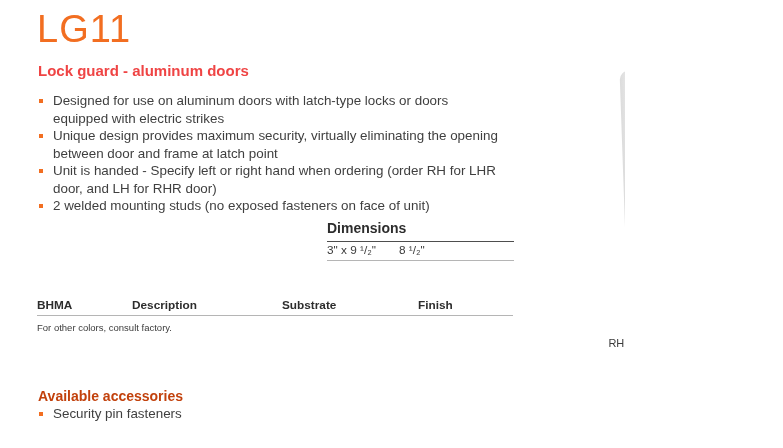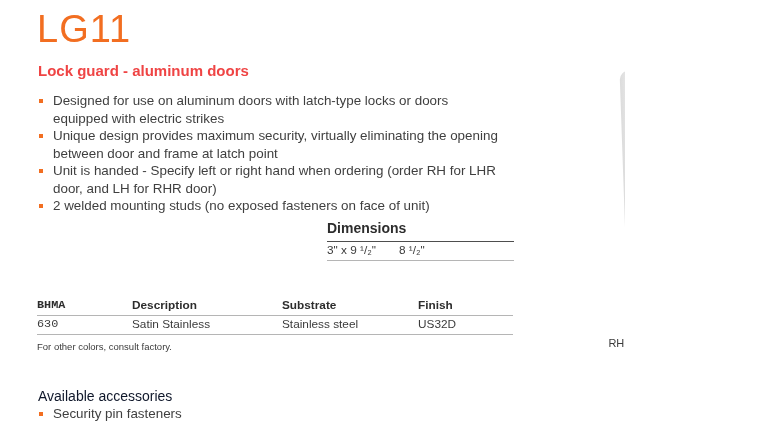--- a/index.html
+++ b/index.html
@@ -47,29 +47,29 @@
   
   .specs { position: absolute; left: 37px; top: 222px; width: 272px; }
   .specs .lbl { width: 104px; flex: none; }
   .specs .val { flex: 1; }
   
   .dims { position: absolute; left: 327px; top: 222px; width: 187px; }
   .dims .c1 { width: 72px; flex: none; }
   .dims .c2 { flex: 1; }
   
   .finishes { position: absolute; left: 37px; top: 296px; width: 476px; }
-  .finishes .c1 { width: 95px; flex: none; font-family: Liberation Mono, monospace; }
+  .finishes .c1 { width: 95px; flex: none; }
   .finishes .c2 { width: 150px; flex: none; }
   .finishes .c3 { width: 136px; flex: none; }
   .finishes .c4 { flex: 1; }
   .footnote { font-size: 9.5px; color: #3b3b3b; margin-top: 5px; }
   
   .acc-heading {
     position: absolute; left: 38px; top: 388px;
-    font-size: 14px; font-weight: normal; color: #0f172a;
+    font-size: 14px; font-weight: bold; color: #c2410c;
   }
   .acc-list {
     position: absolute; left: 38px; top: 405px; width: 300px;
     list-style: none; font-size: 13.4px; line-height: 17.5px;
   }
   
   .product { position: absolute; left: 600px; top: 58px; width: 100px; height: 290px; }
   .caption {
     position: absolute; left: 593px; top: 337px; width: 114px;
     text-align: center; font-size: 11px; color: #3b3b3b;
@@ -99,26 +99,20 @@
     </div>
   </div>
 
   <div class="finishes tbl">
     <div class="trow">
       <div class="c1 bold">BHMA</div>
       <div class="c2 bold">Description</div>
       <div class="c3 bold">Substrate</div>
       <div class="c4 bold">Finish</div>
     </div>
-    <div class="trow">
-      <div class="c1">630</div>
-      <div class="c2">Satin Stainless</div>
-      <div class="c3">Stainless steel</div>
-      <div class="c4">US32D</div>
-    </div>
     <div class="footnote">For other colors, consult factory.</div>
   </div>
 
   <div class="acc-heading">Available accessories</div>
   <ul class="acc-list">
     <li>Security pin fasteners</li>
   </ul>
 
   <div class="product">
     <svg width="100" height="290" viewBox="0 0 100 290">

